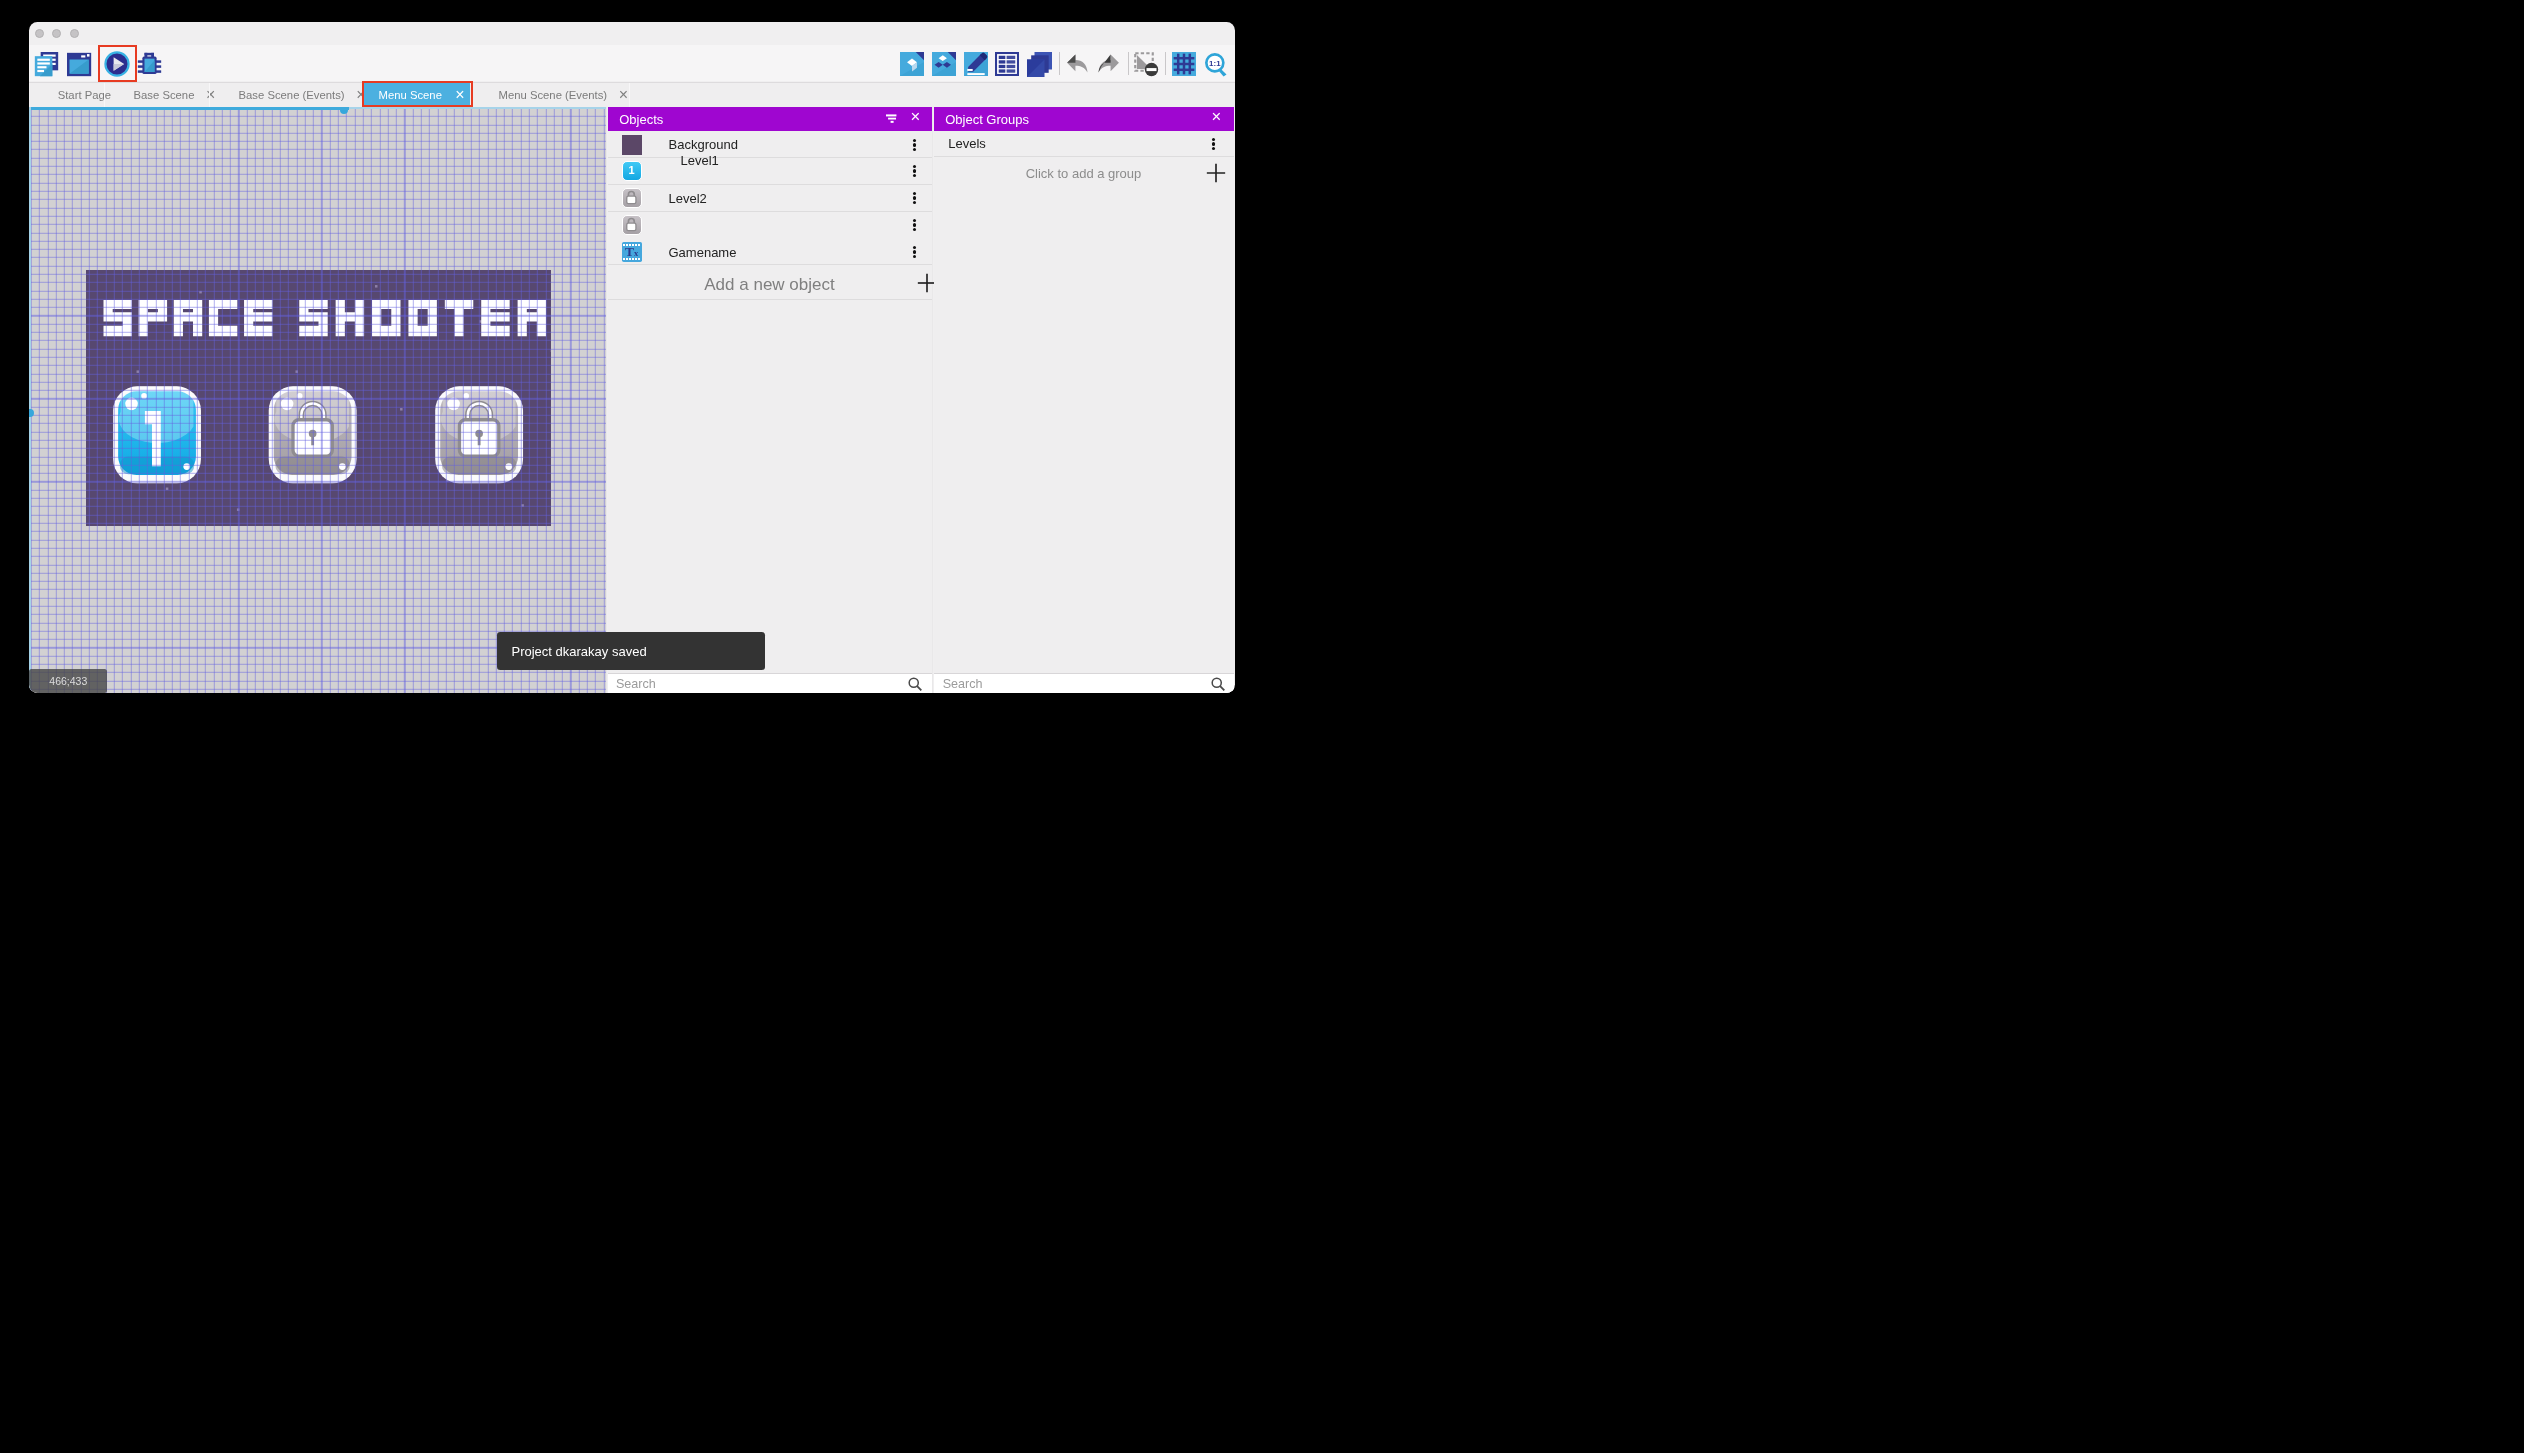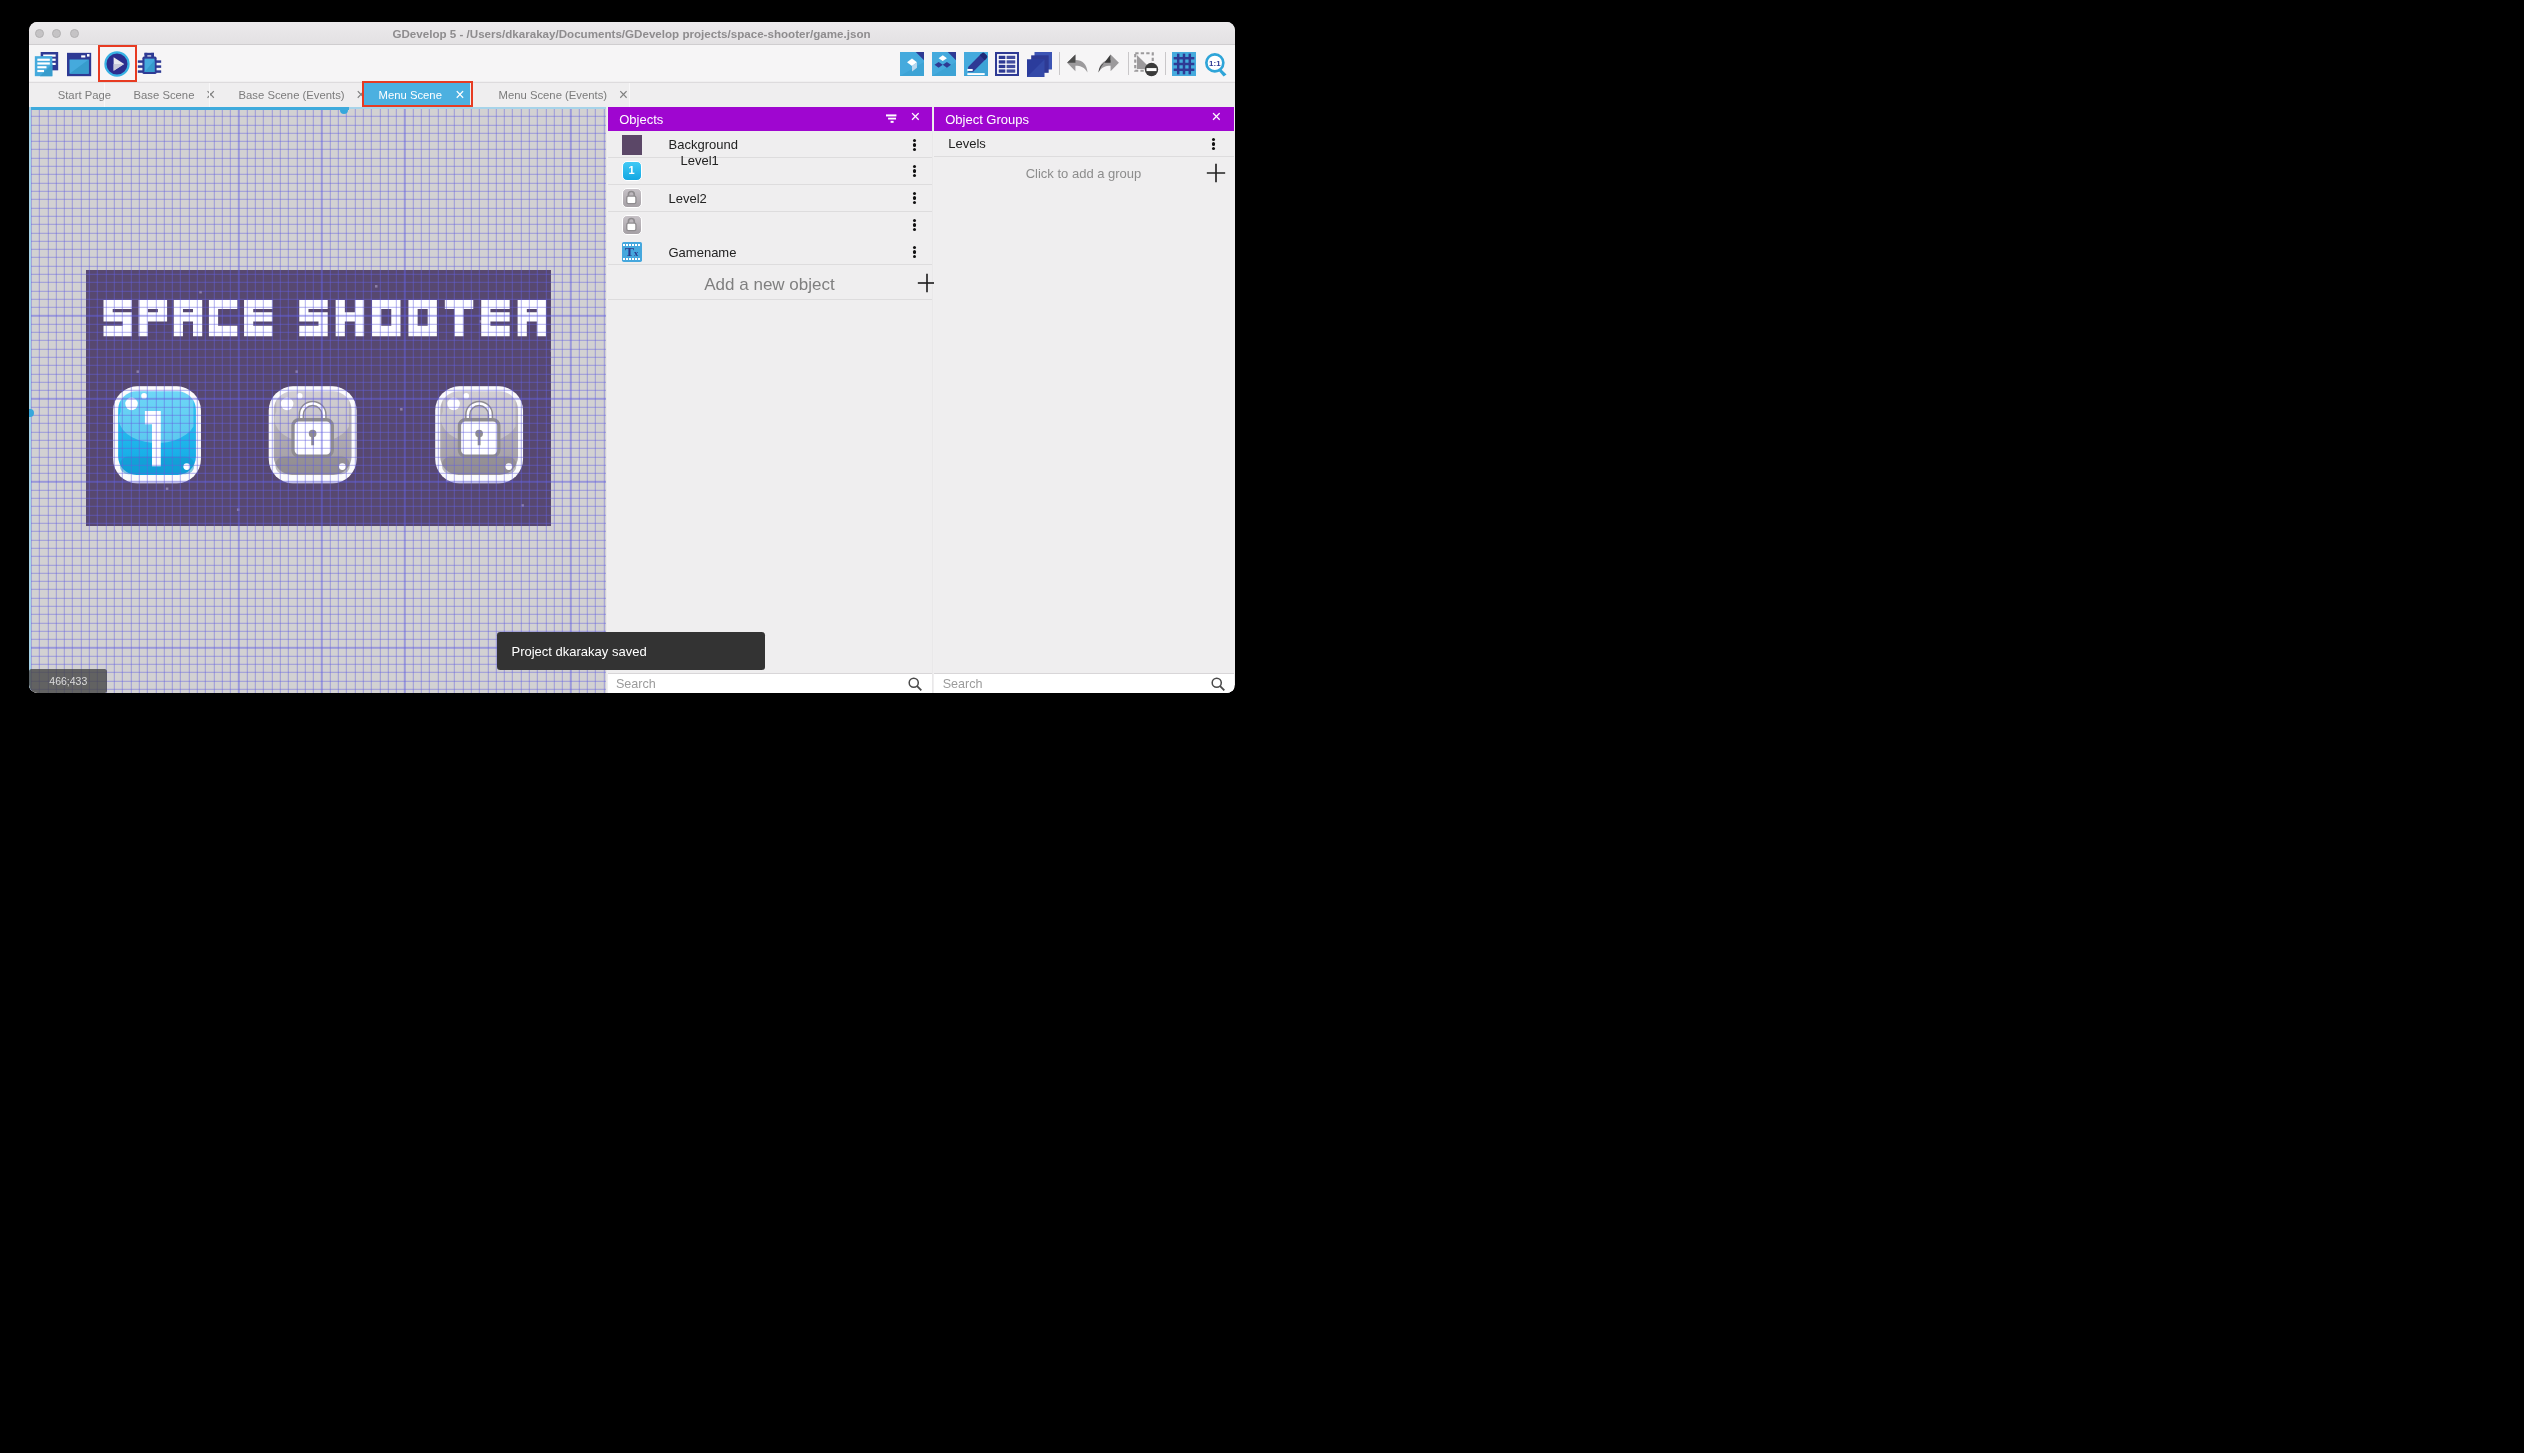--- a/index.html
+++ b/index.html
@@ -68,23 +68,20 @@
   
   #toast { position:absolute; left:468px; top:610px; width:268px; height:38px;
     background:#333333; border-radius:3.3px; color:#fff; font-size:13px;
     display:flex; align-items:center; padding-left:15px; }
   
   .redbox { position:absolute; border:2.9px solid #e73b22; }
 </style>
 </head>
 <body>
 <div id="win">
-  <div id="titlebar">
-    <div id="title">GDevelop 5 - /Users/dkarakay/Documents/GDevelop projects/space-shooter/game.json</div>
-  </div>
   <div class="tl" style="left:6.7px;"></div>
   <div class="tl" style="left:23.4px;"></div>
   <div class="tl" style="left:41px;"></div>
 
   <div id="toolbar">
 
     <svg class="abs" style="left:5.9px;top:6.7px" width="25" height="25" viewBox="0 0 30 30">
       <rect x="8" y="0" width="21" height="22" fill="#2e3a94"></rect>
       <rect x="11" y="3" width="15" height="2.6" fill="#fff"></rect>
       <rect x="11" y="8" width="15" height="2.6" fill="#fff"></rect>

